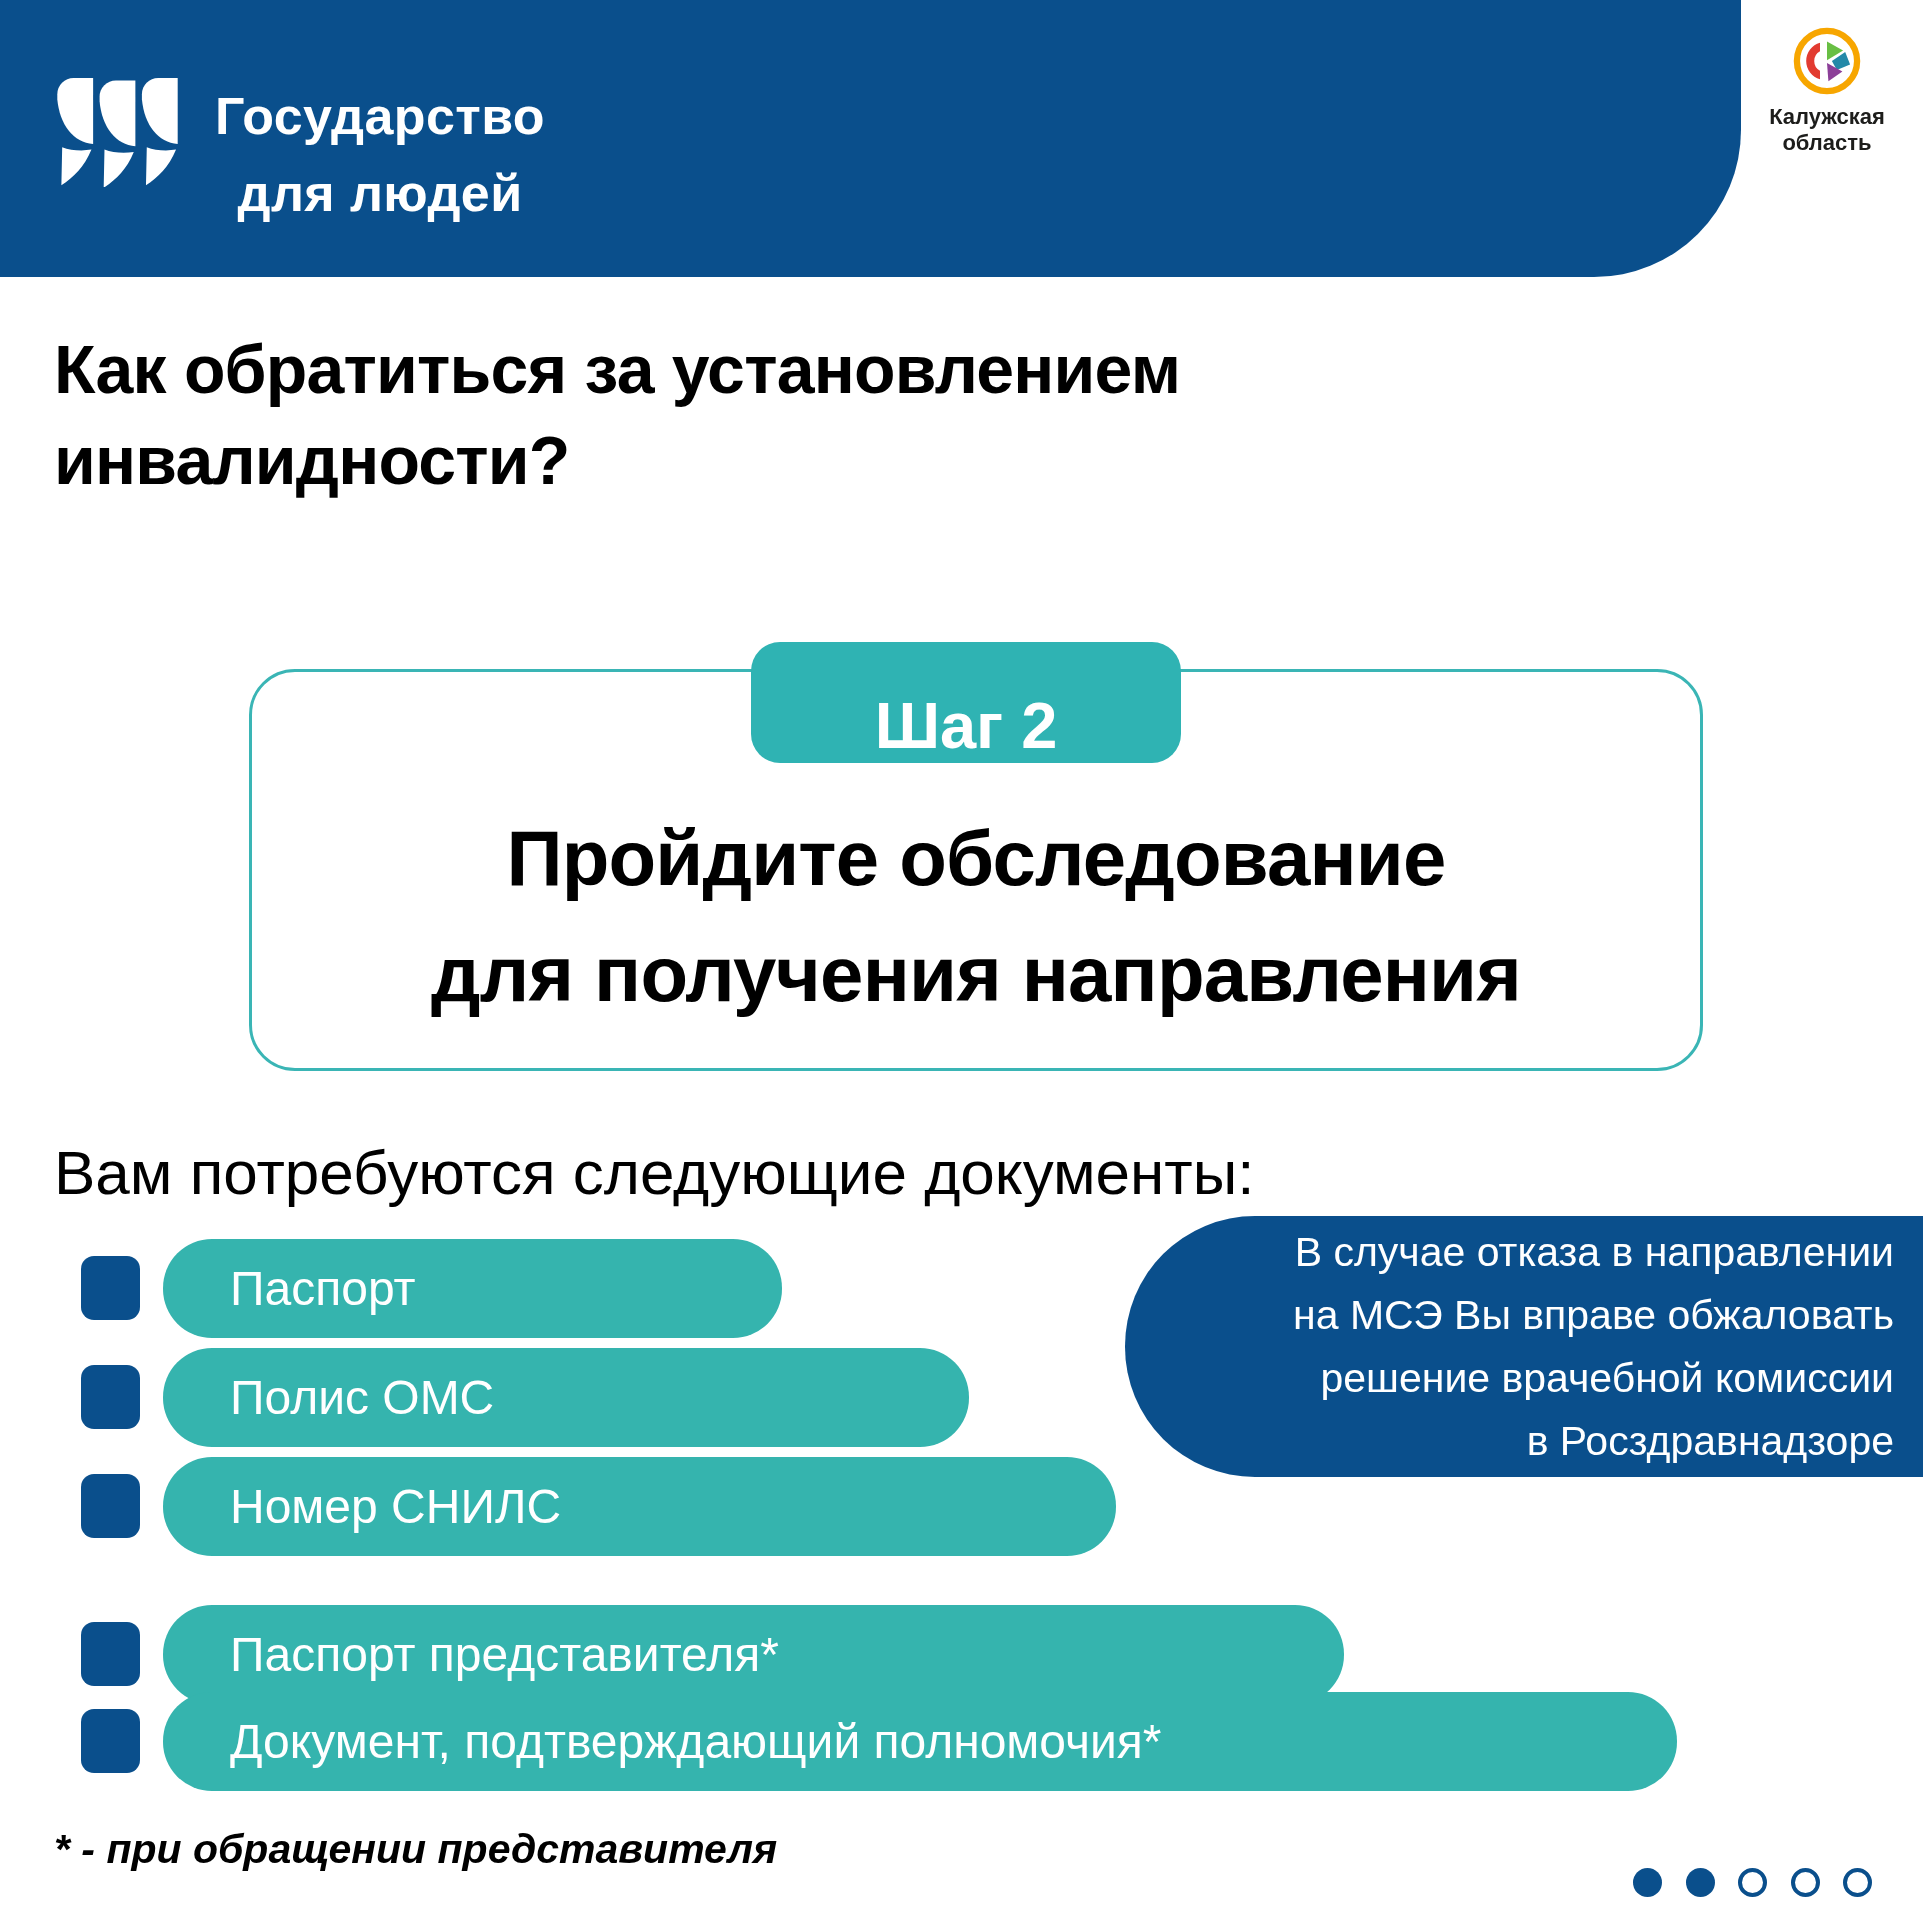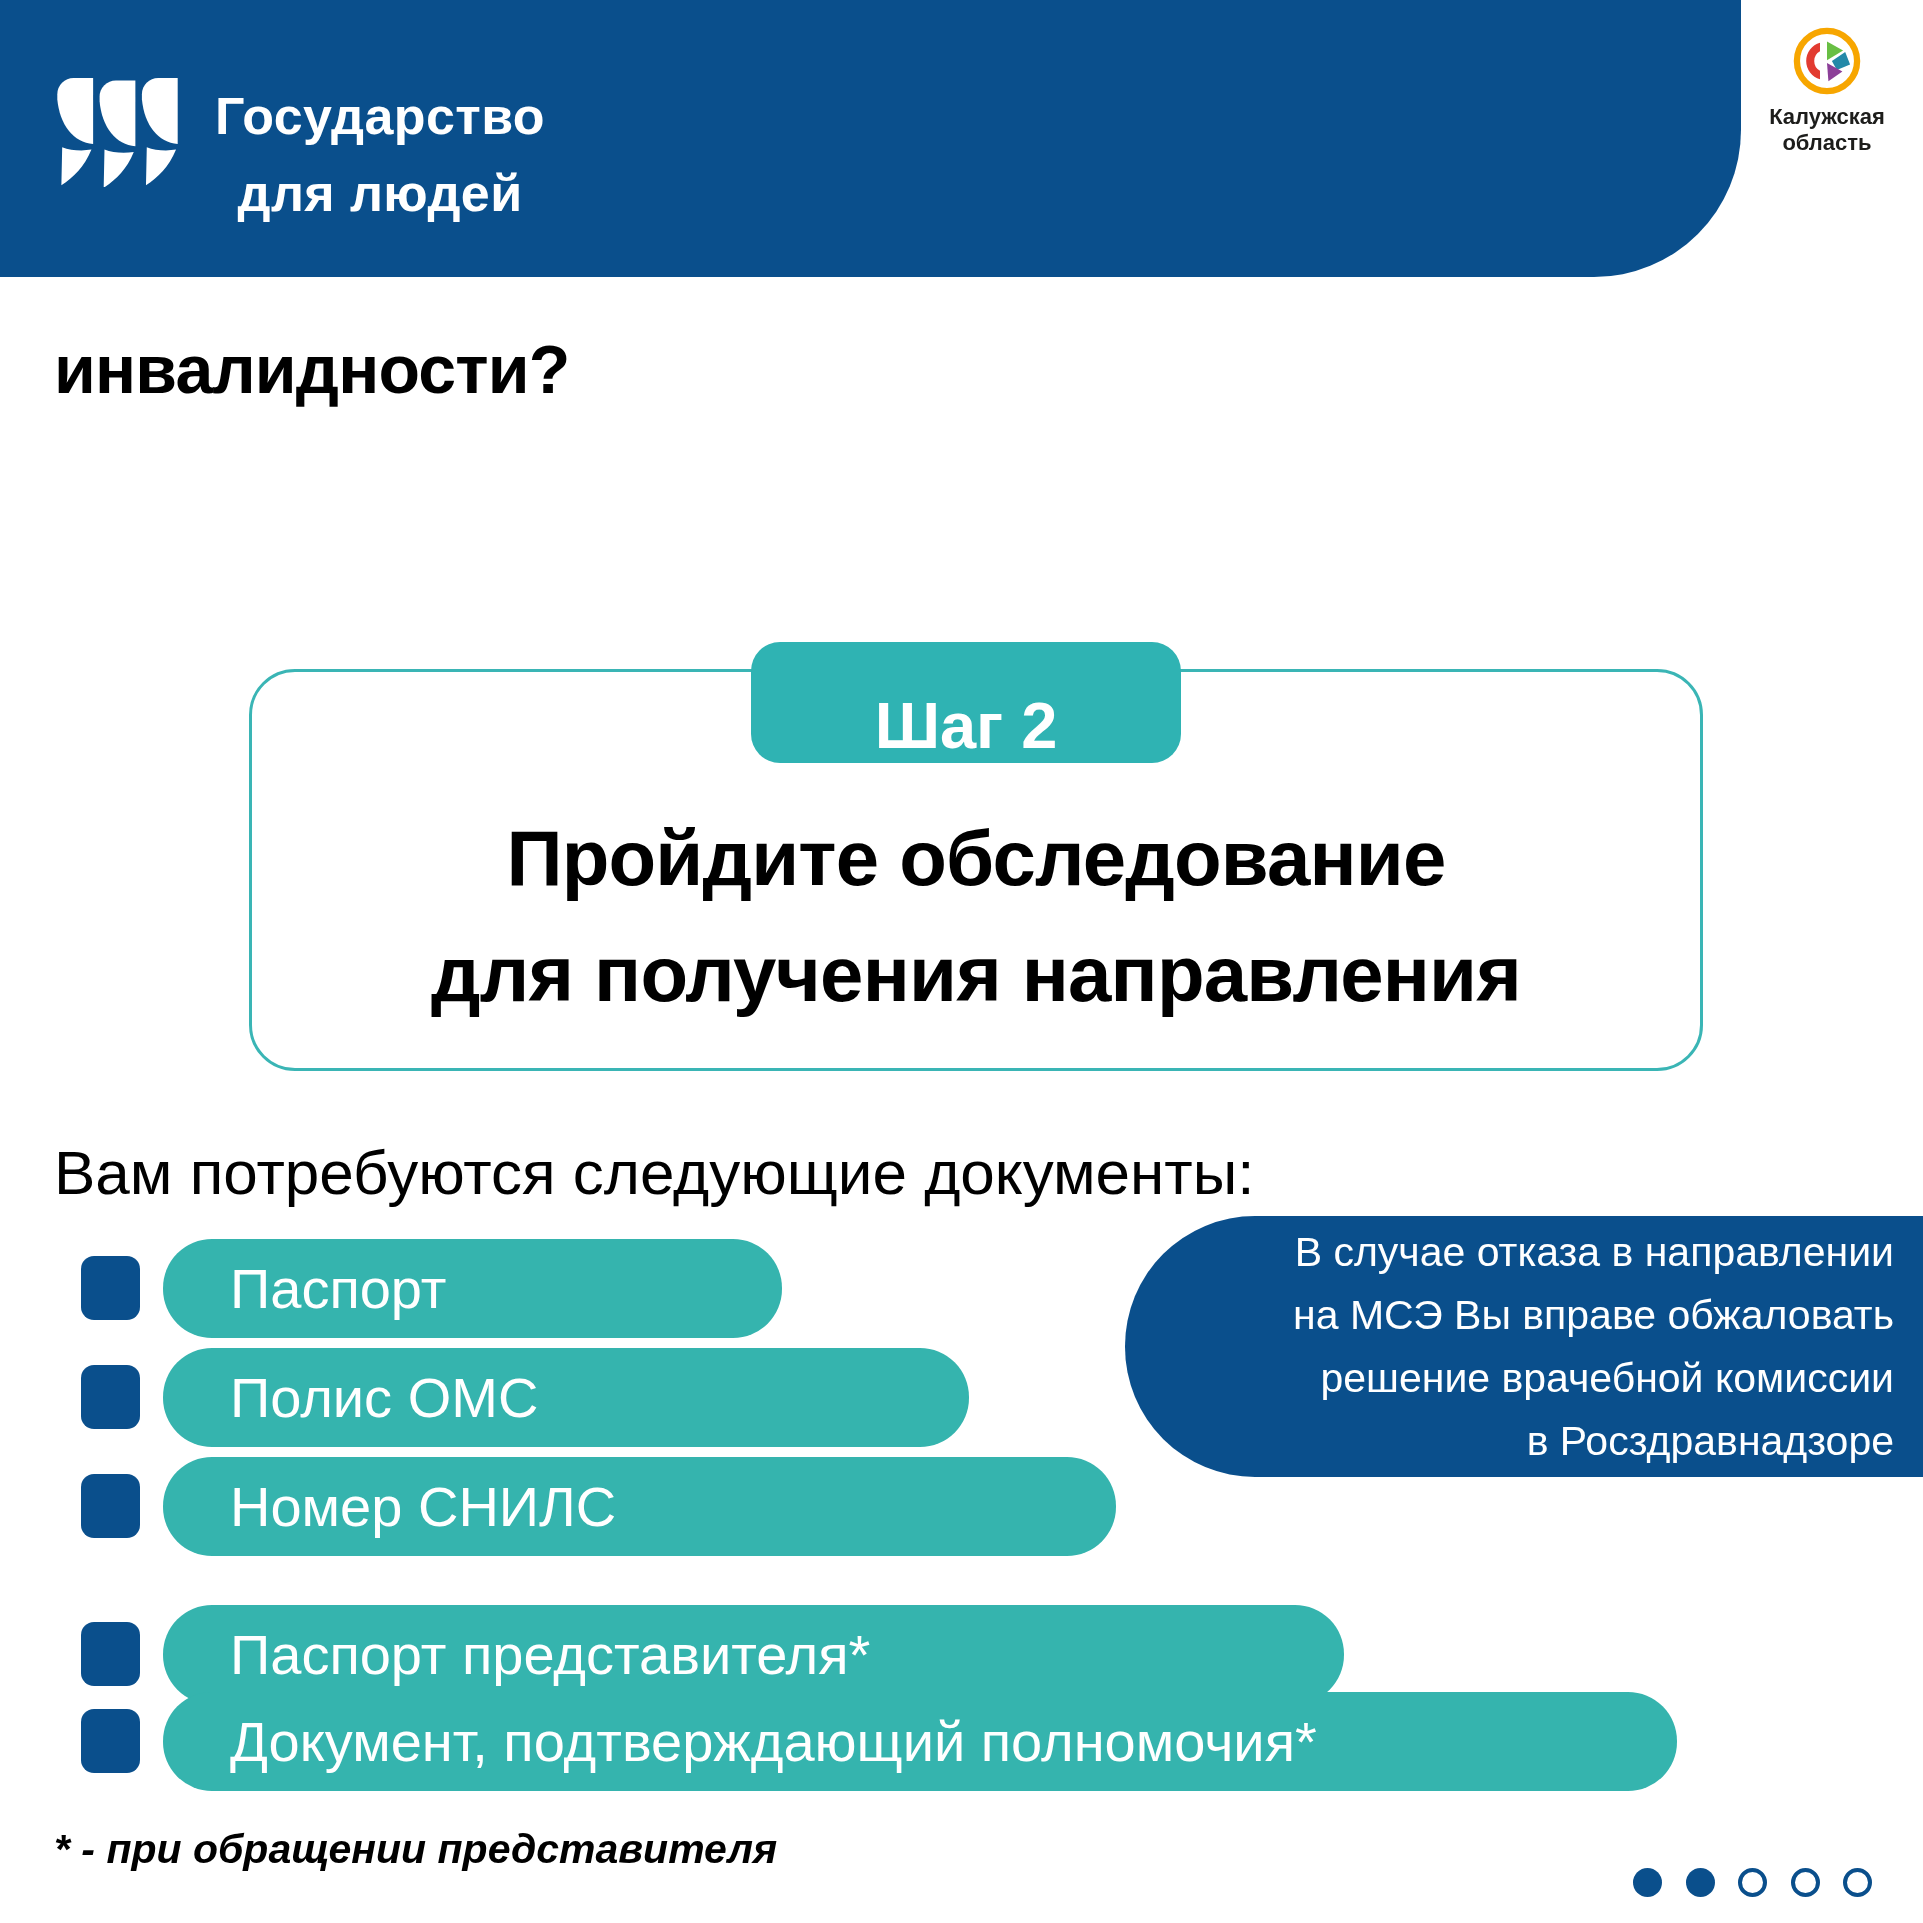--- a/index.html
+++ b/index.html
@@ -82,21 +82,21 @@
   }
   .check-row{position:absolute;left:0;width:1923px;height:98px;}
   .checkbox{
     position:absolute;left:81px;top:17px;
     width:59px;height:64px;border-radius:13px;
     background:var(--brand_blue);
   }
   .pill{
     position:absolute;left:163px;top:0;height:99px;
     border-radius:49px;background:var(--teal);
-    color:#fff;font-size:56px;
+    color:#fff;font-size:48px;
     display:flex;align-items:center;
     padding-left:67px;
   }
   
   .note-box{
     position:absolute;left:1125px;top:1216px;
     width:798px;height:261px;
     background:var(--brand_blue);
     border-radius:130px 0 0 130px;
     color:#fff;
@@ -154,20 +154,21 @@
     <path d="M57 50 L76 37 L83 55 L64 63 Z" fill="#2389a8"></path>
     <path d="M50 53 L72 65 L52 79 Z" fill="#8c3f98"></path>
   </svg>
   <div class="kaluga-text">
     <div>Калужская</div>
     <div>область</div>
   </div>
 </div>
 
 <div class="page-title">
+  <div>Как обратиться за установлением</div>
   <div>инвалидности?</div>
 </div>
 
 <div class="step-card"></div>
 <div class="step-badge">
   <span>Шаг 2</span>
 </div>
 <div class="step-text">
   <div>Пройдите обследование</div>
   <div>для получения направления</div>

